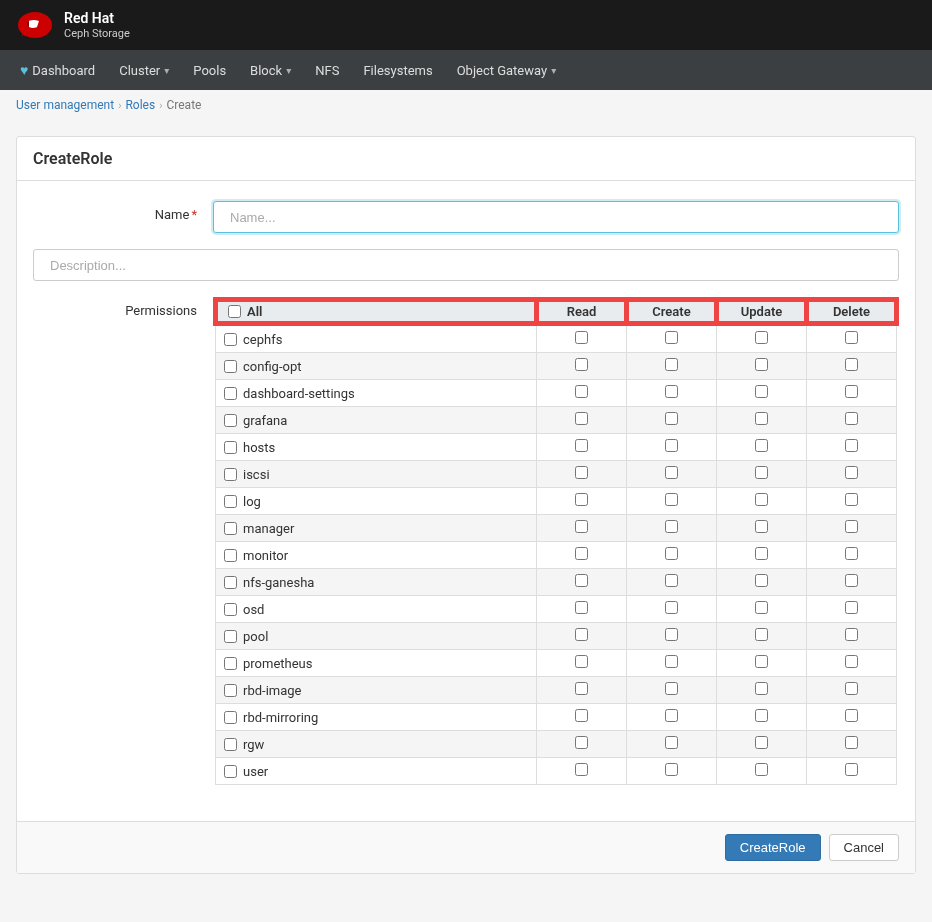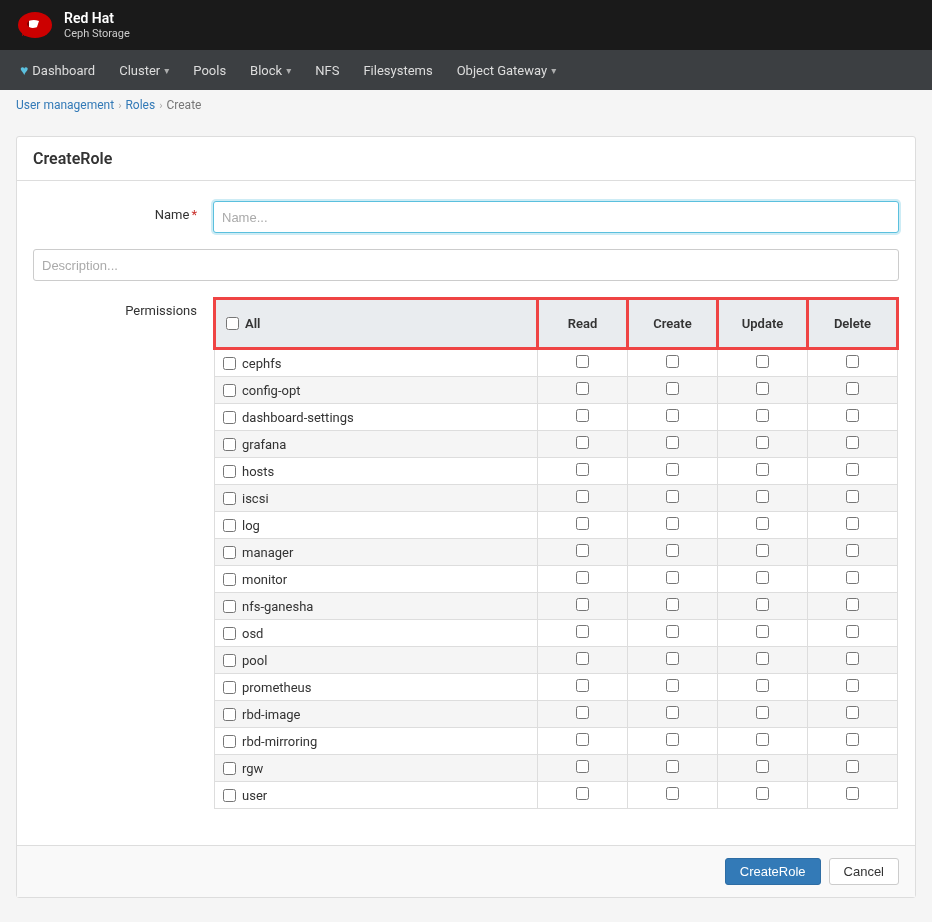--- a/index.html
+++ b/index.html
@@ -110,42 +110,42 @@
       font-size: 13px;
       color: #333;
     }
     .required-star {
       color: #c9302c;
       margin-left: 2px;
     }
     .form-control {
       flex: 1;
       height: 32px;
-      padding: 4px 8px;
+      padding: 4px 16px;
       border: 1px solid #ccc;
       border-radius: 3px;
       font-size: 13px;
       color: #555;
       outline: none;
     }
     .form-control::placeholder { color: #aaa; }
 
     
     .permissions-container {
       flex: 1;
     }
     .permissions-table {
       width: 100%;
       border-collapse: collapse;
       font-size: 13px;
     }
     .permissions-table th {
       background: #e9ecef;
-      border: 3px solid #ef4444;
-      padding: 16px 10px;
+      border: 5px solid #ef4444;
+      padding: 2px 10px;
       text-align: left;
       font-weight: 600;
       color: #333;
     }
     .permissions-table th.checkbox-col {
       text-align: center;
       width: 90px;
     }
     .permissions-table td {
       border: 1px solid #ddd;

